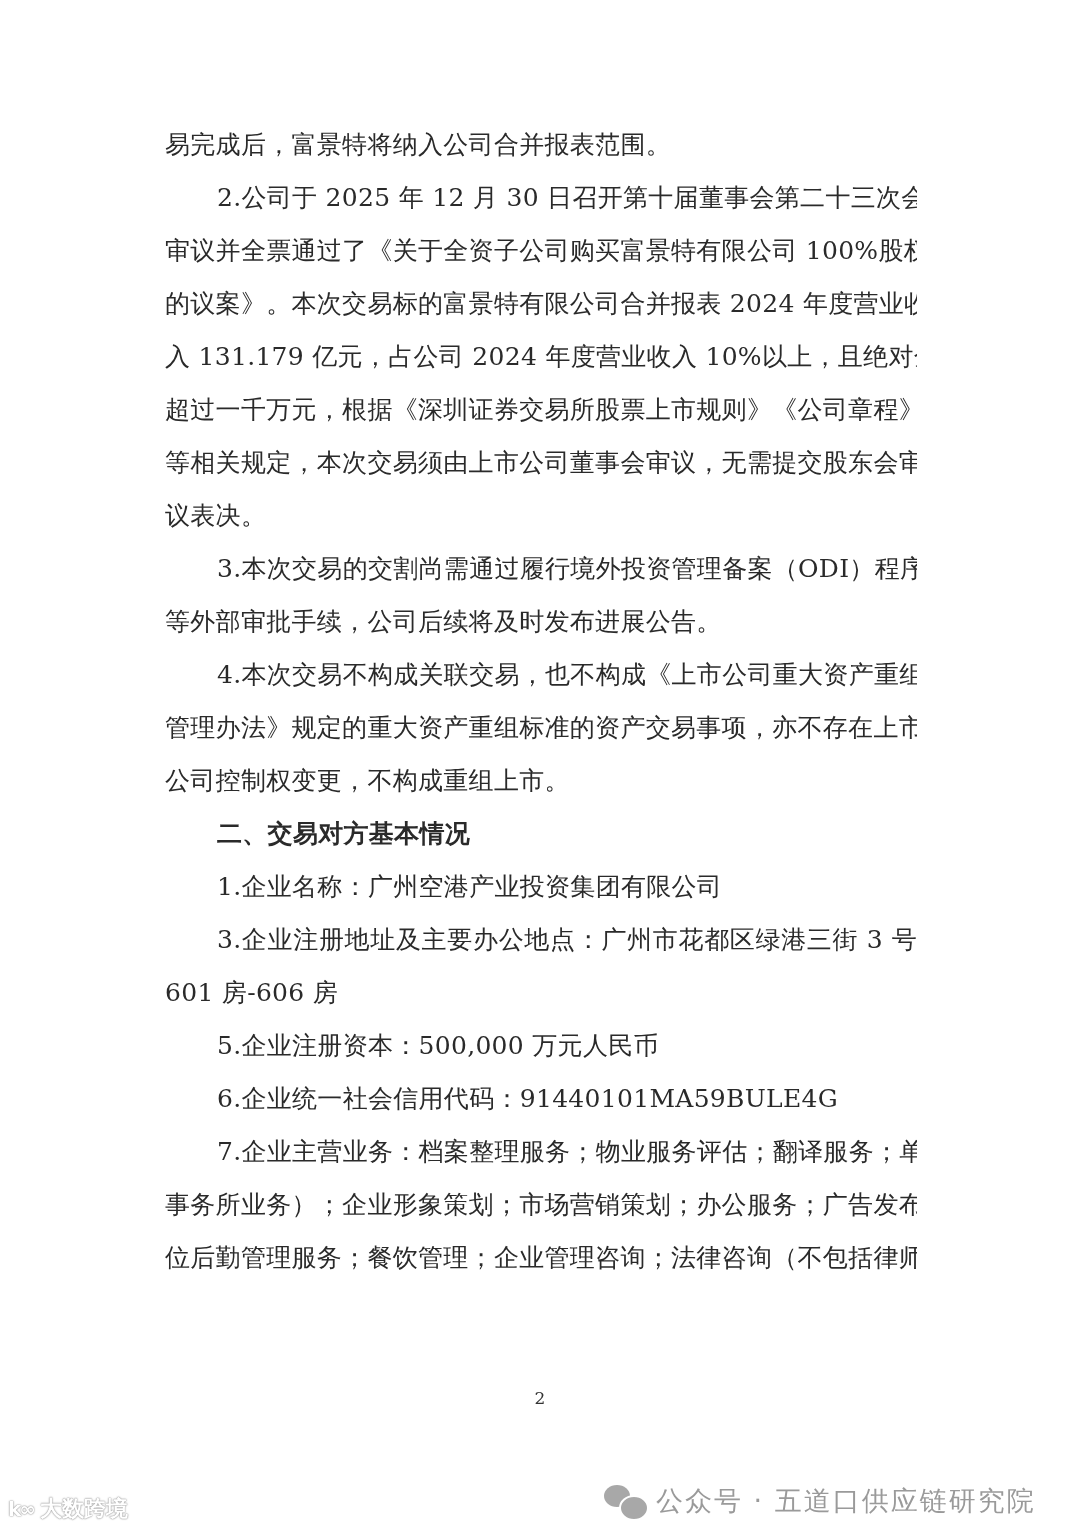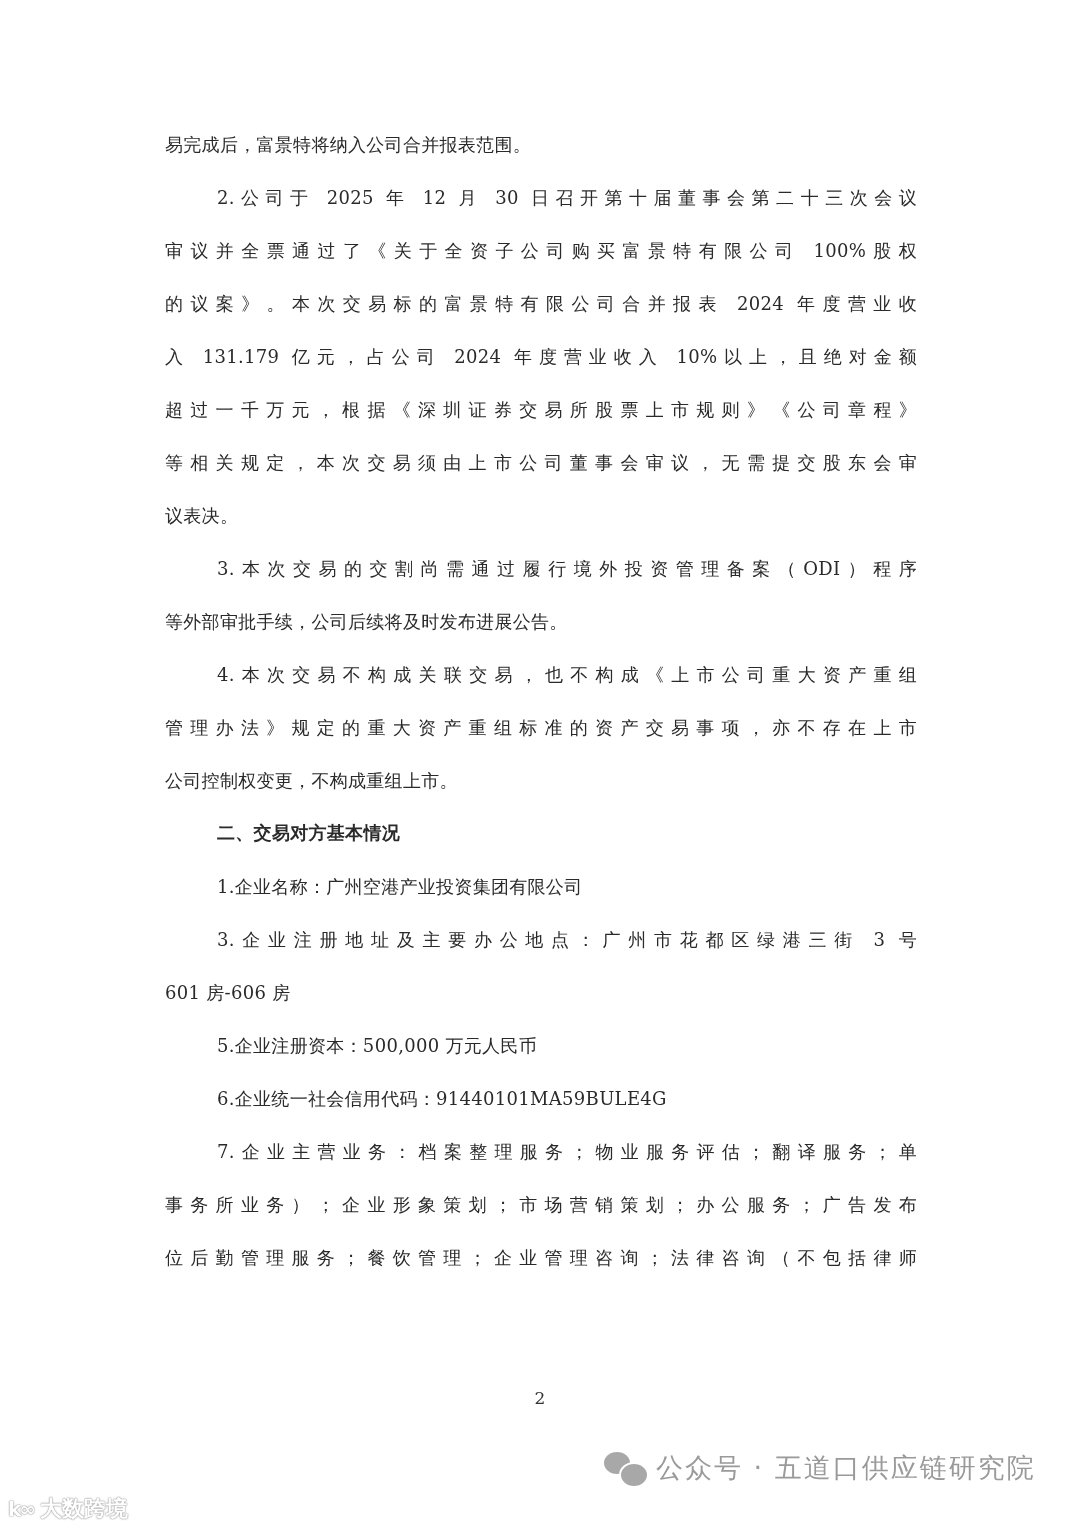--- a/index.html
+++ b/index.html
@@ -15,21 +15,21 @@
     font-family: "DejaVu Serif", "Liberation Serif", serif;
     color: #2a2a2a;
   }
   .page {
     position: absolute;
     left: 165px;
     top: 118px;
     width: 752px;
   }
   .line {
-    font-size: 18px;
+    font-size: 25px;
     line-height: 53px;
     height: 53px;
     white-space: nowrap;
     letter-spacing: 0.3px;
     text-align: justify;
     text-align-last: justify;
     overflow: hidden;
   }
   .line.last {
     text-align-last: left;
@@ -46,21 +46,21 @@
     left: 0;
     width: 1080px;
     top: 1388px;
     text-align: center;
     font-size: 17px;
     color: #333;
   }
   .wm-right {
     position: absolute;
     left: 604px;
-    top: 1450px;
+    top: 1483px;
     display: flex;
     align-items: center;
     gap: 10px;
     font-family: "DejaVu Sans", "Liberation Sans", sans-serif;
     font-size: 27px;
     color: #9a9a9a;
     letter-spacing: 2px;
   }
   .wechat-icon {
     width: 42px;

